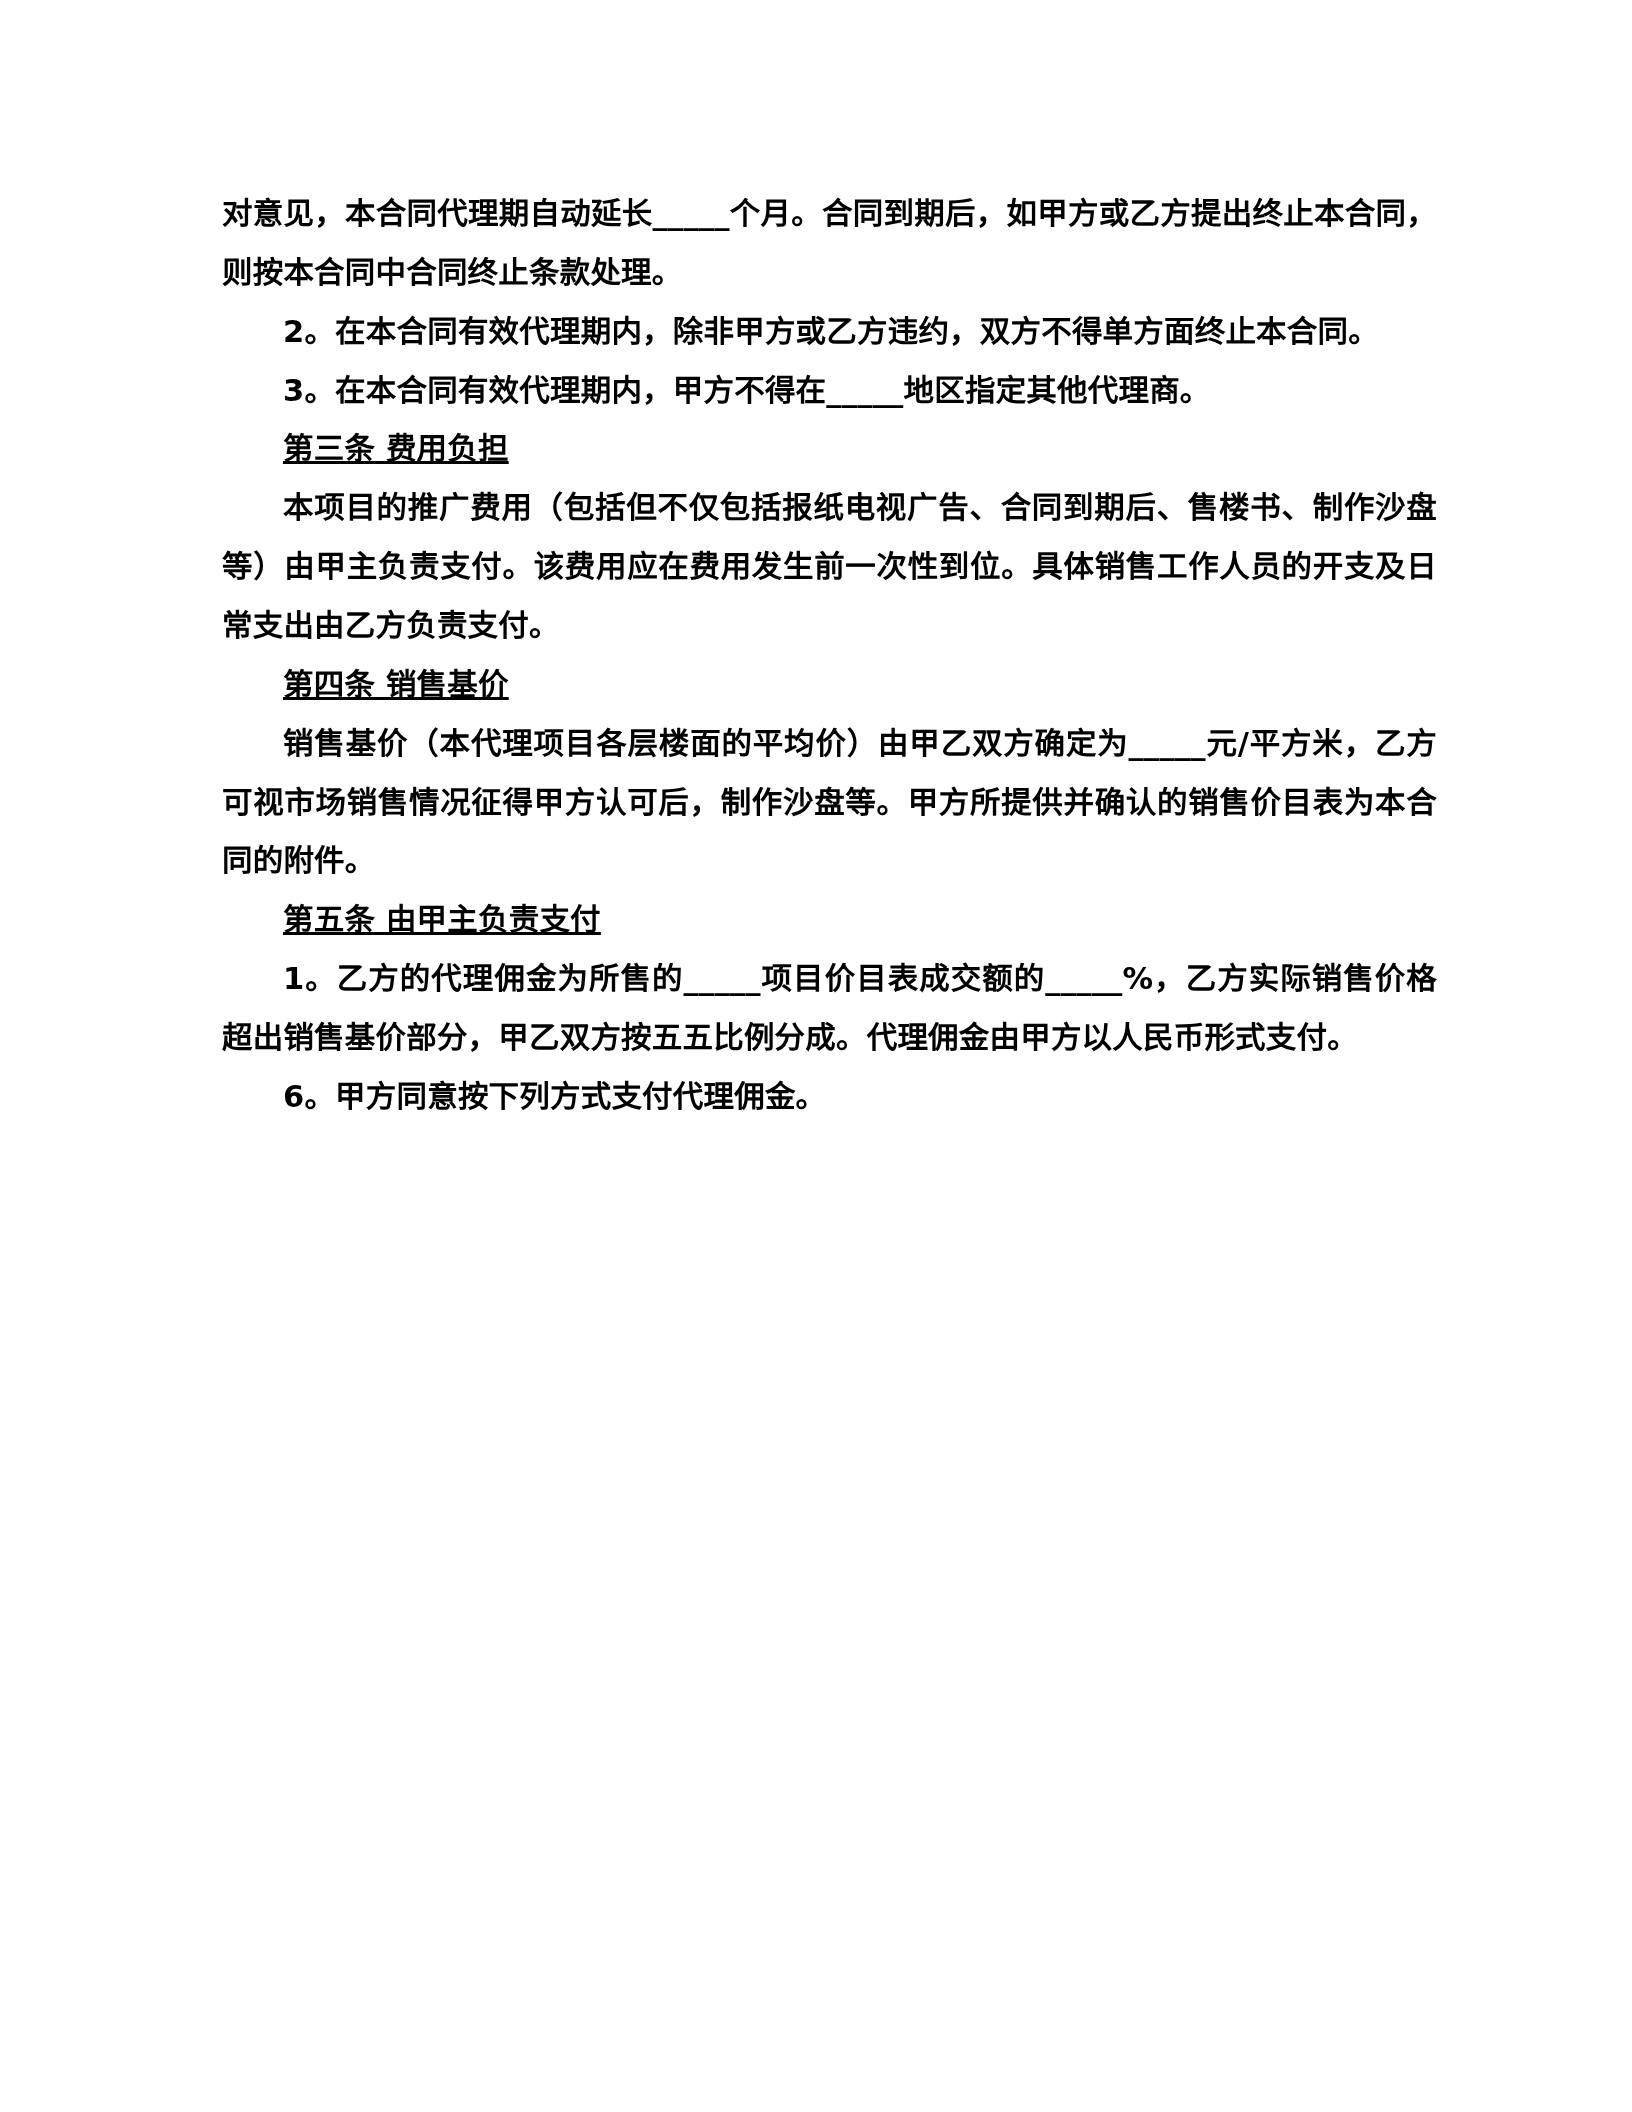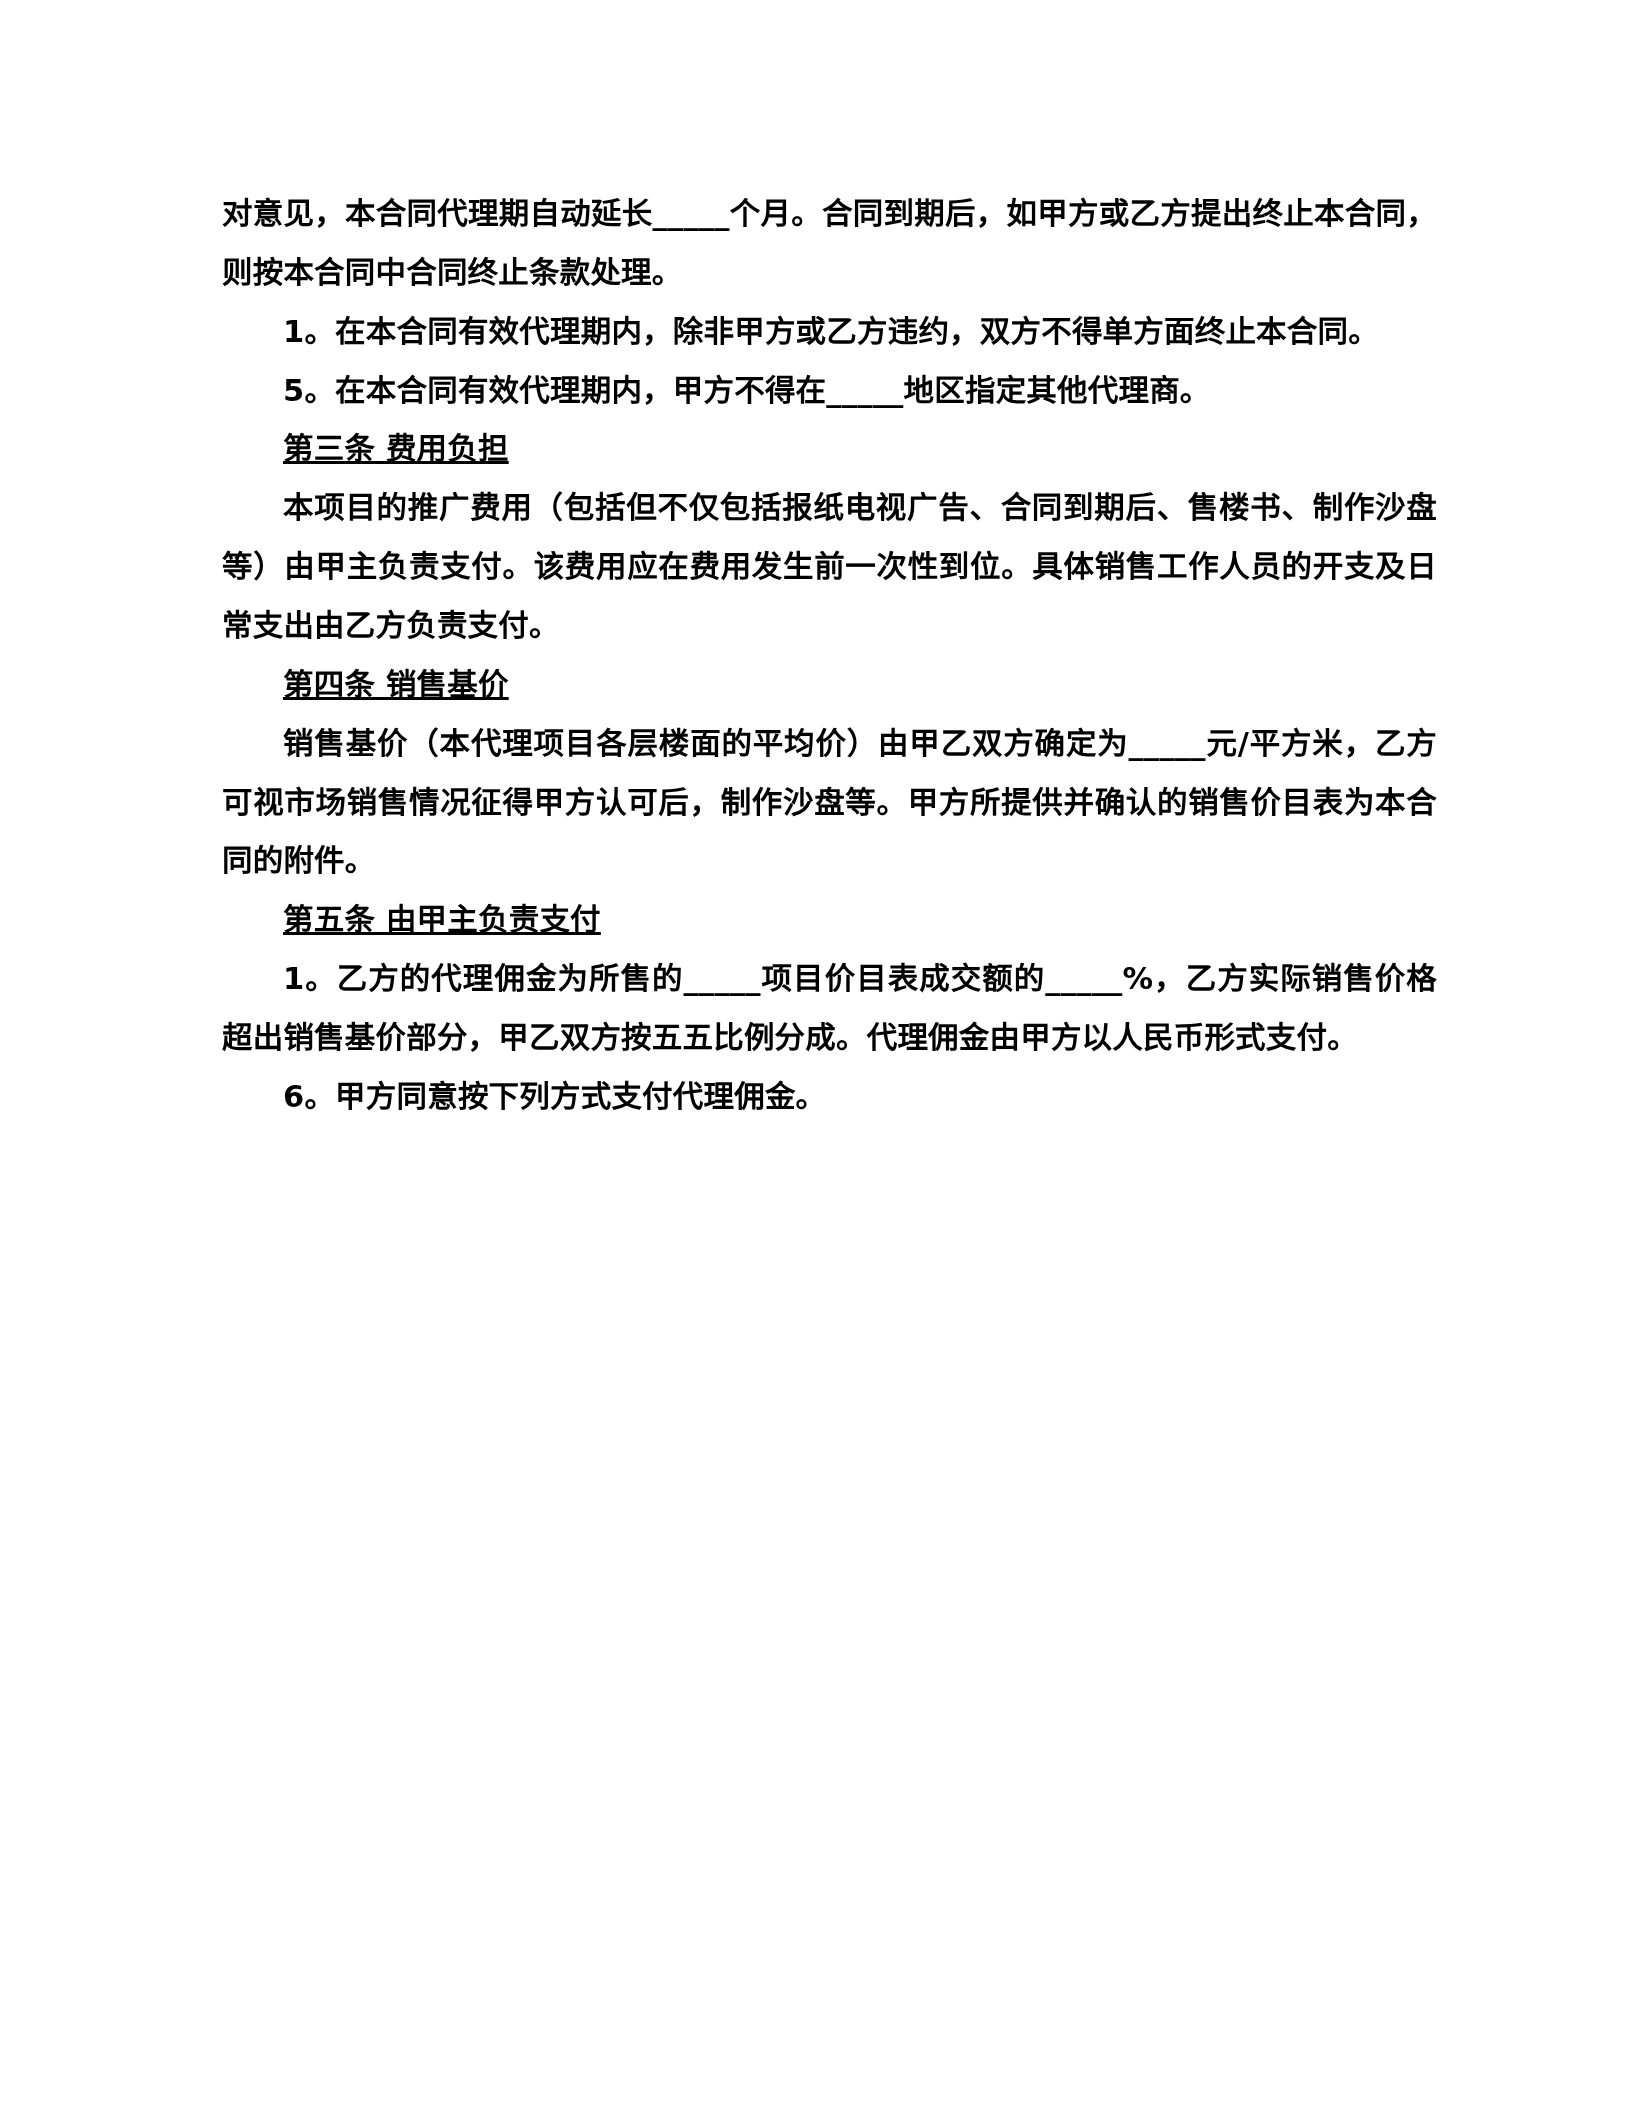--- a/index.html
+++ b/index.html
@@ -46,23 +46,23 @@
   }
 </style>
 </head>
 <body>
 
 <div class="page">
   <div class="doc-body">
 
     <p class="para">对意见，本合同代理期自动延长_____个月。合同到期后，如甲方或乙方提出终止本合同，则按本合同中合同终止条款处理。</p>
 
-    <p class="para indent">1。在本合同有效代理期内，除非甲方或乙方违约，双方不得单方面终止本合同。</p>
+    <p class="para indent">2。在本合同有效代理期内，除非甲方或乙方违约，双方不得单方面终止本合同。</p>
 
-    <p class="para indent">5。在本合同有效代理期内，甲方不得在_____地区指定其他代理商。</p>
+    <p class="para indent">3。在本合同有效代理期内，甲方不得在_____地区指定其他代理商。</p>
 
     <p class="para heading">第三条 费用负担</p>
 
     <p class="para indent">本项目的推广费用（包括但不仅包括报纸电视广告、合同到期后、售楼书、制作沙盘等）由甲主负责支付。该费用应在费用发生前一次性到位。具体销售工作人员的开支及日常支出由乙方负责支付。</p>
 
     <p class="para heading">第四条 销售基价</p>
 
     <p class="para indent">销售基价（本代理项目各层楼面的平均价）由甲乙双方确定为_____元/平方米，乙方可视市场销售情况征得甲方认可后，制作沙盘等。甲方所提供并确认的销售价目表为本合同的附件。</p>
 
     <p class="para heading">第五条 由甲主负责支付</p>

